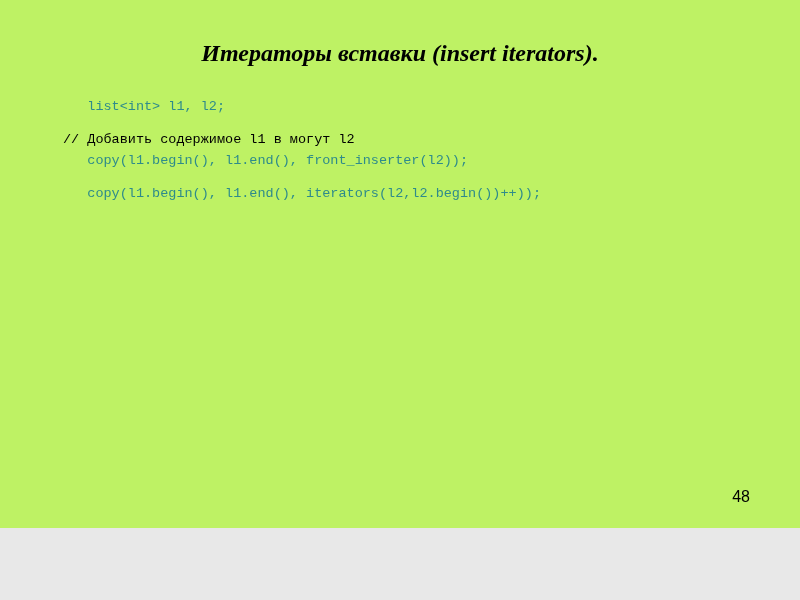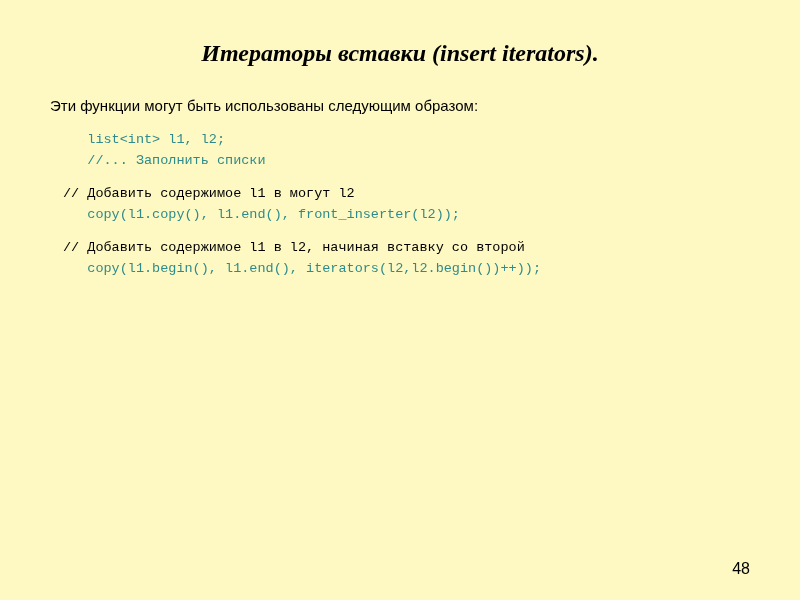--- a/index.html
+++ b/index.html
@@ -11,22 +11,22 @@
     body {
       width: 800px;
       height: 600px;
       background-color: #e8e8e8;
       font-family: Arial, sans-serif;
       overflow: hidden;
     }
 
     .slide {
       width: 800px;
-      height: 600px;
-      background-color: #fef9c3;
+      height: 528px;
+      background-color: #bef264;
       position: relative;
       padding: 40px 50px 50px 50px;
     }
 
     .title {
       text-align: center;
       font-size: 24px;
       font-weight: bold;
       font-style: italic;
       color: #000;
@@ -76,37 +76,34 @@
       margin-top: 32px;
     }
   </style>
 </head>
 <body>
 
 <div class="slide">
 
   <div class="title">Итераторы вставки (insert iterators).</div>
 
-  <div class="intro-text">Эти функции могут быть использованы следующим образом:</div>
 
   <div class="code-block">
 
     <div class="code-section">
       <div class="code-line code-teal">   list&lt;int&gt; l1, l2;</div>
-      <div class="code-line code-teal">   //... Заполнить списки</div>
     </div>
 
     <div class="code-section">
       <div class="code-line code-comment">// Добавить содержимое l1 в могут l2</div>
-      <div class="code-line code-teal">   copy(l1.copy(), l1.end(), front_inserter(l2));</div>
+      <div class="code-line code-teal">   copy(l1.begin(), l1.end(), front_inserter(l2));</div>
     </div>
 
 
     <div class="code-section">
-      <div class="code-line code-comment">// Добавить содержимое l1 в l2, начиная вставку со второй</div>
       <div class="code-line code-teal">   copy(l1.begin(), l1.end(), iterators(l2,l2.begin())++));</div>
     </div>
 
   </div>
 
   <div class="page-number">48</div>
 
 </div>
 
 </body></html>

